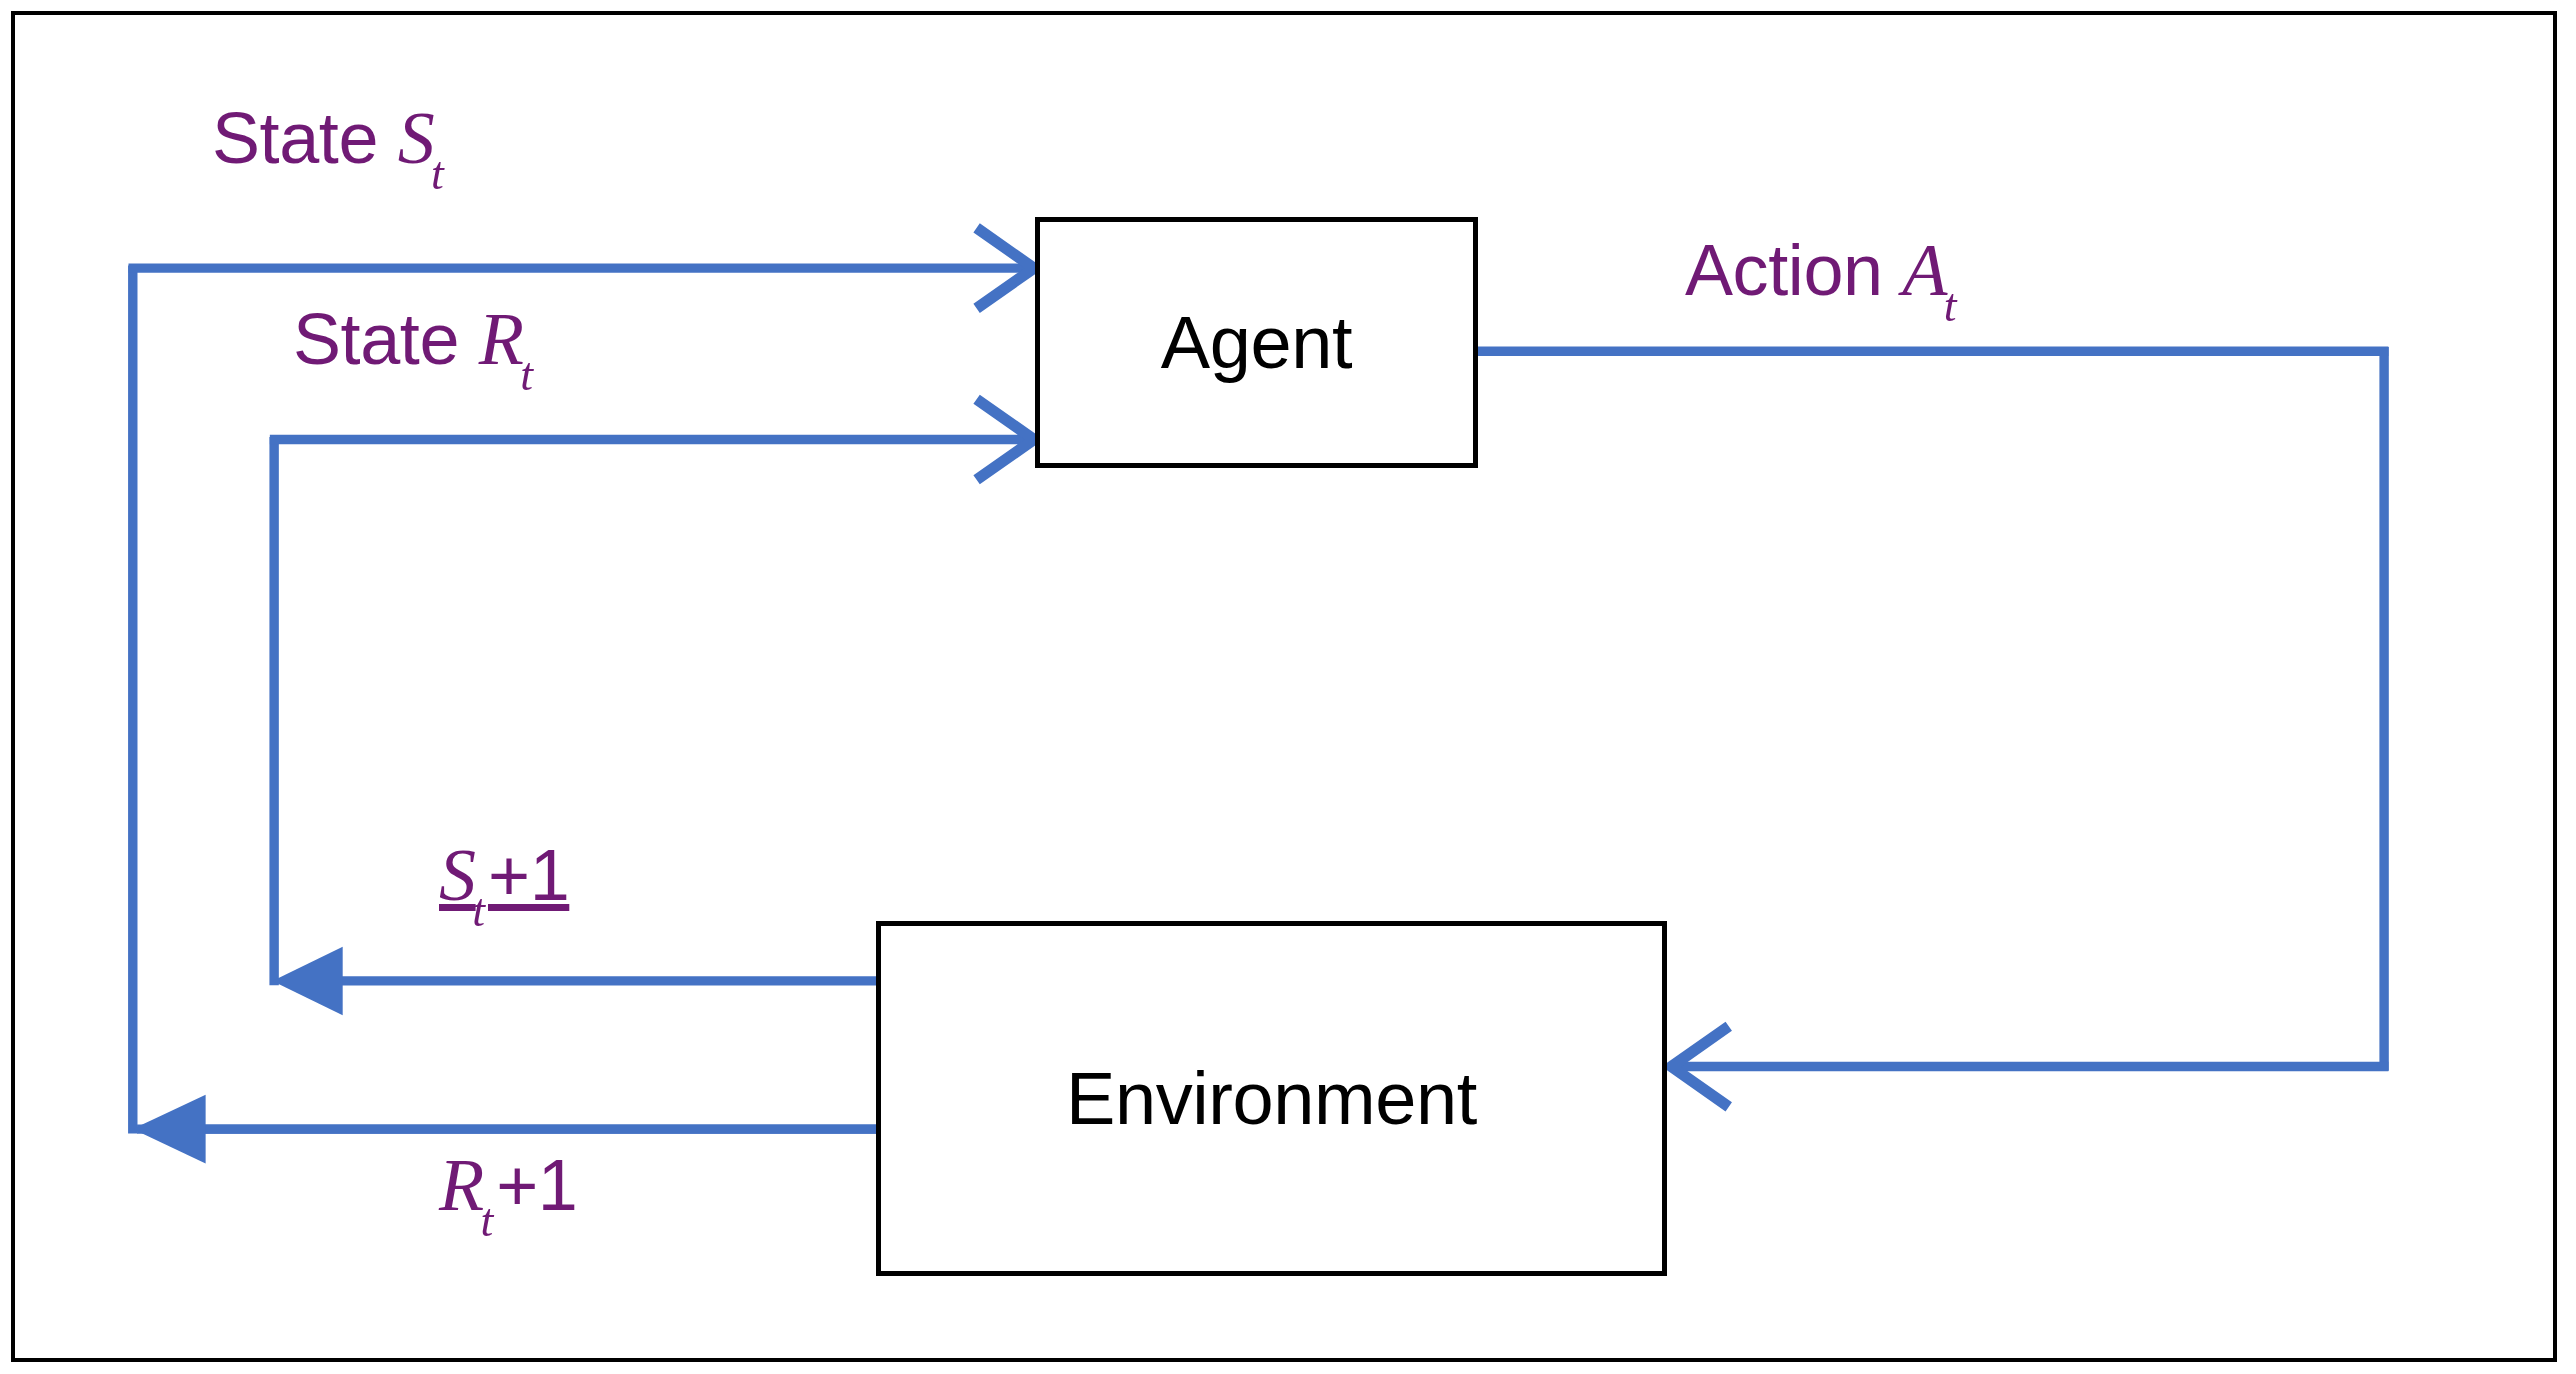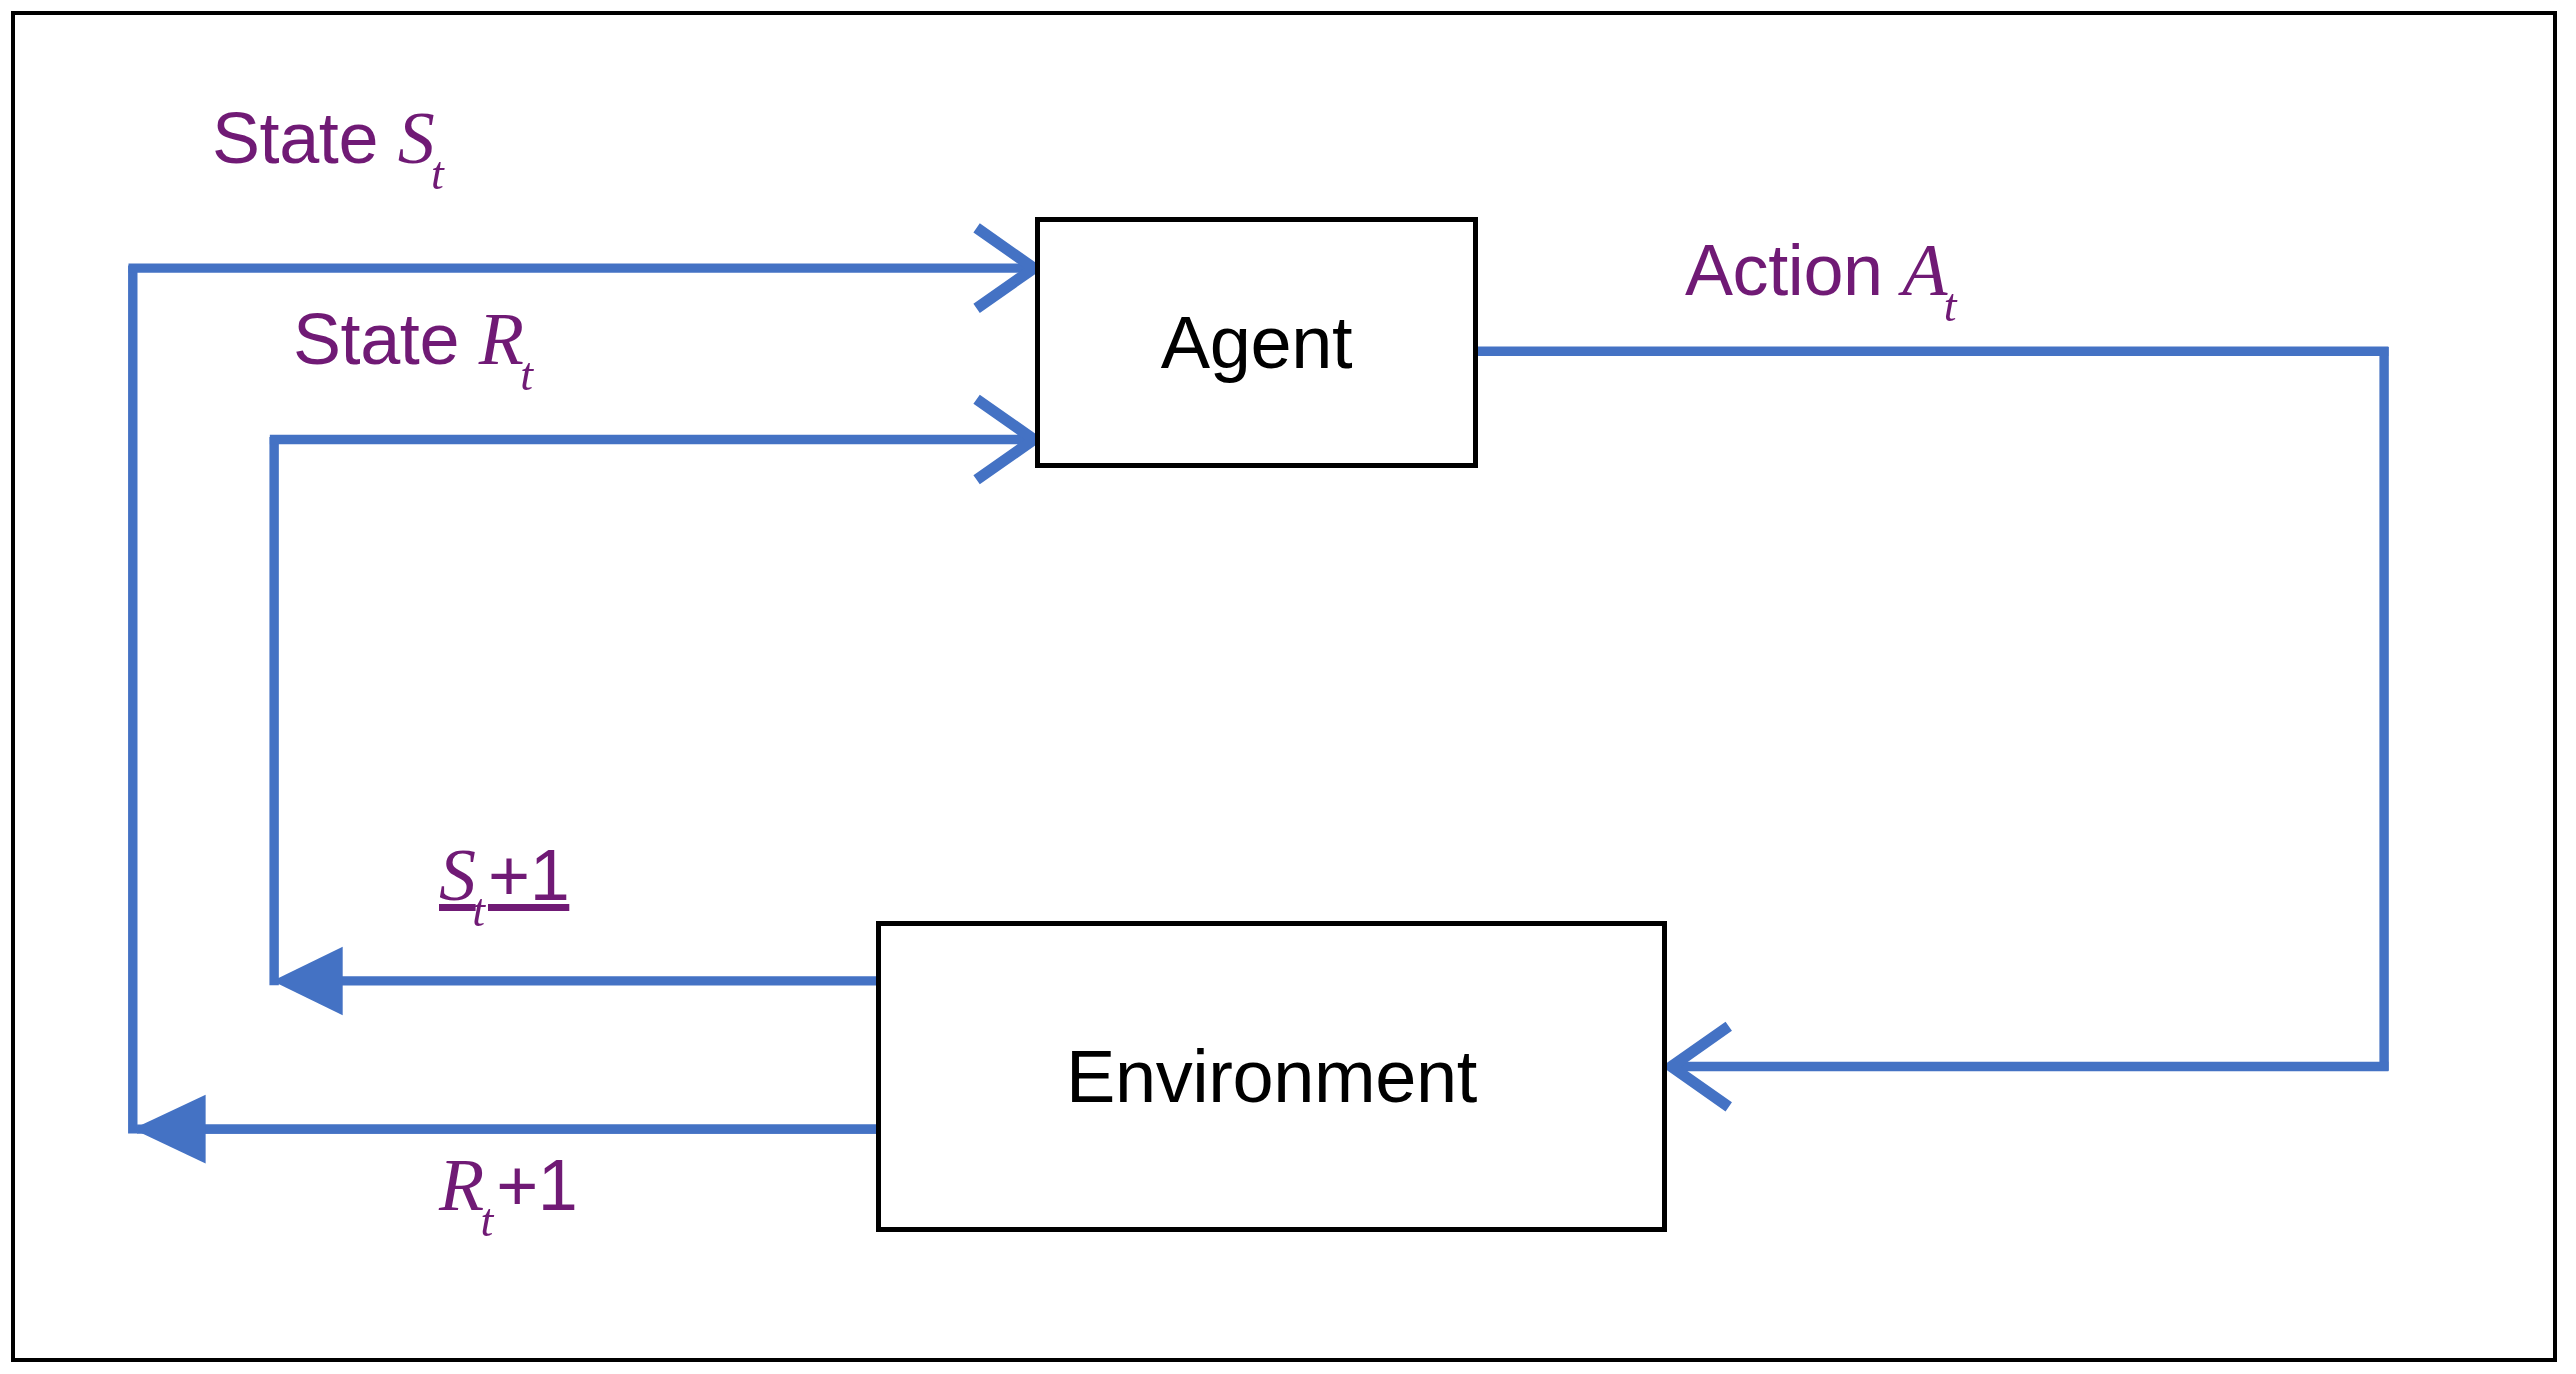--- a/index.html
+++ b/index.html
@@ -37,21 +37,21 @@
   }
   .node-label{
     font-family:"Liberation Sans", sans-serif;
     font-size:74px;
     color:#000000;
     line-height:1;
     white-space:nowrap;
     letter-spacing:-0.4px;
   }
   #agent-box{ left:1035px; top:217px; width:443px; height:251px; }
-  #environment-box{ left:876px; top:921px; width:791px; height:311px; }
+  #environment-box{ left:876px; top:921px; width:791px; height:355px; }
 
   .edge-label{
     position:absolute;
     font-family:"Liberation Sans", sans-serif;
     font-size:72px;
     color:#701a75;
     line-height:1;
     white-space:nowrap;
     letter-spacing:-0.4px;
   }

